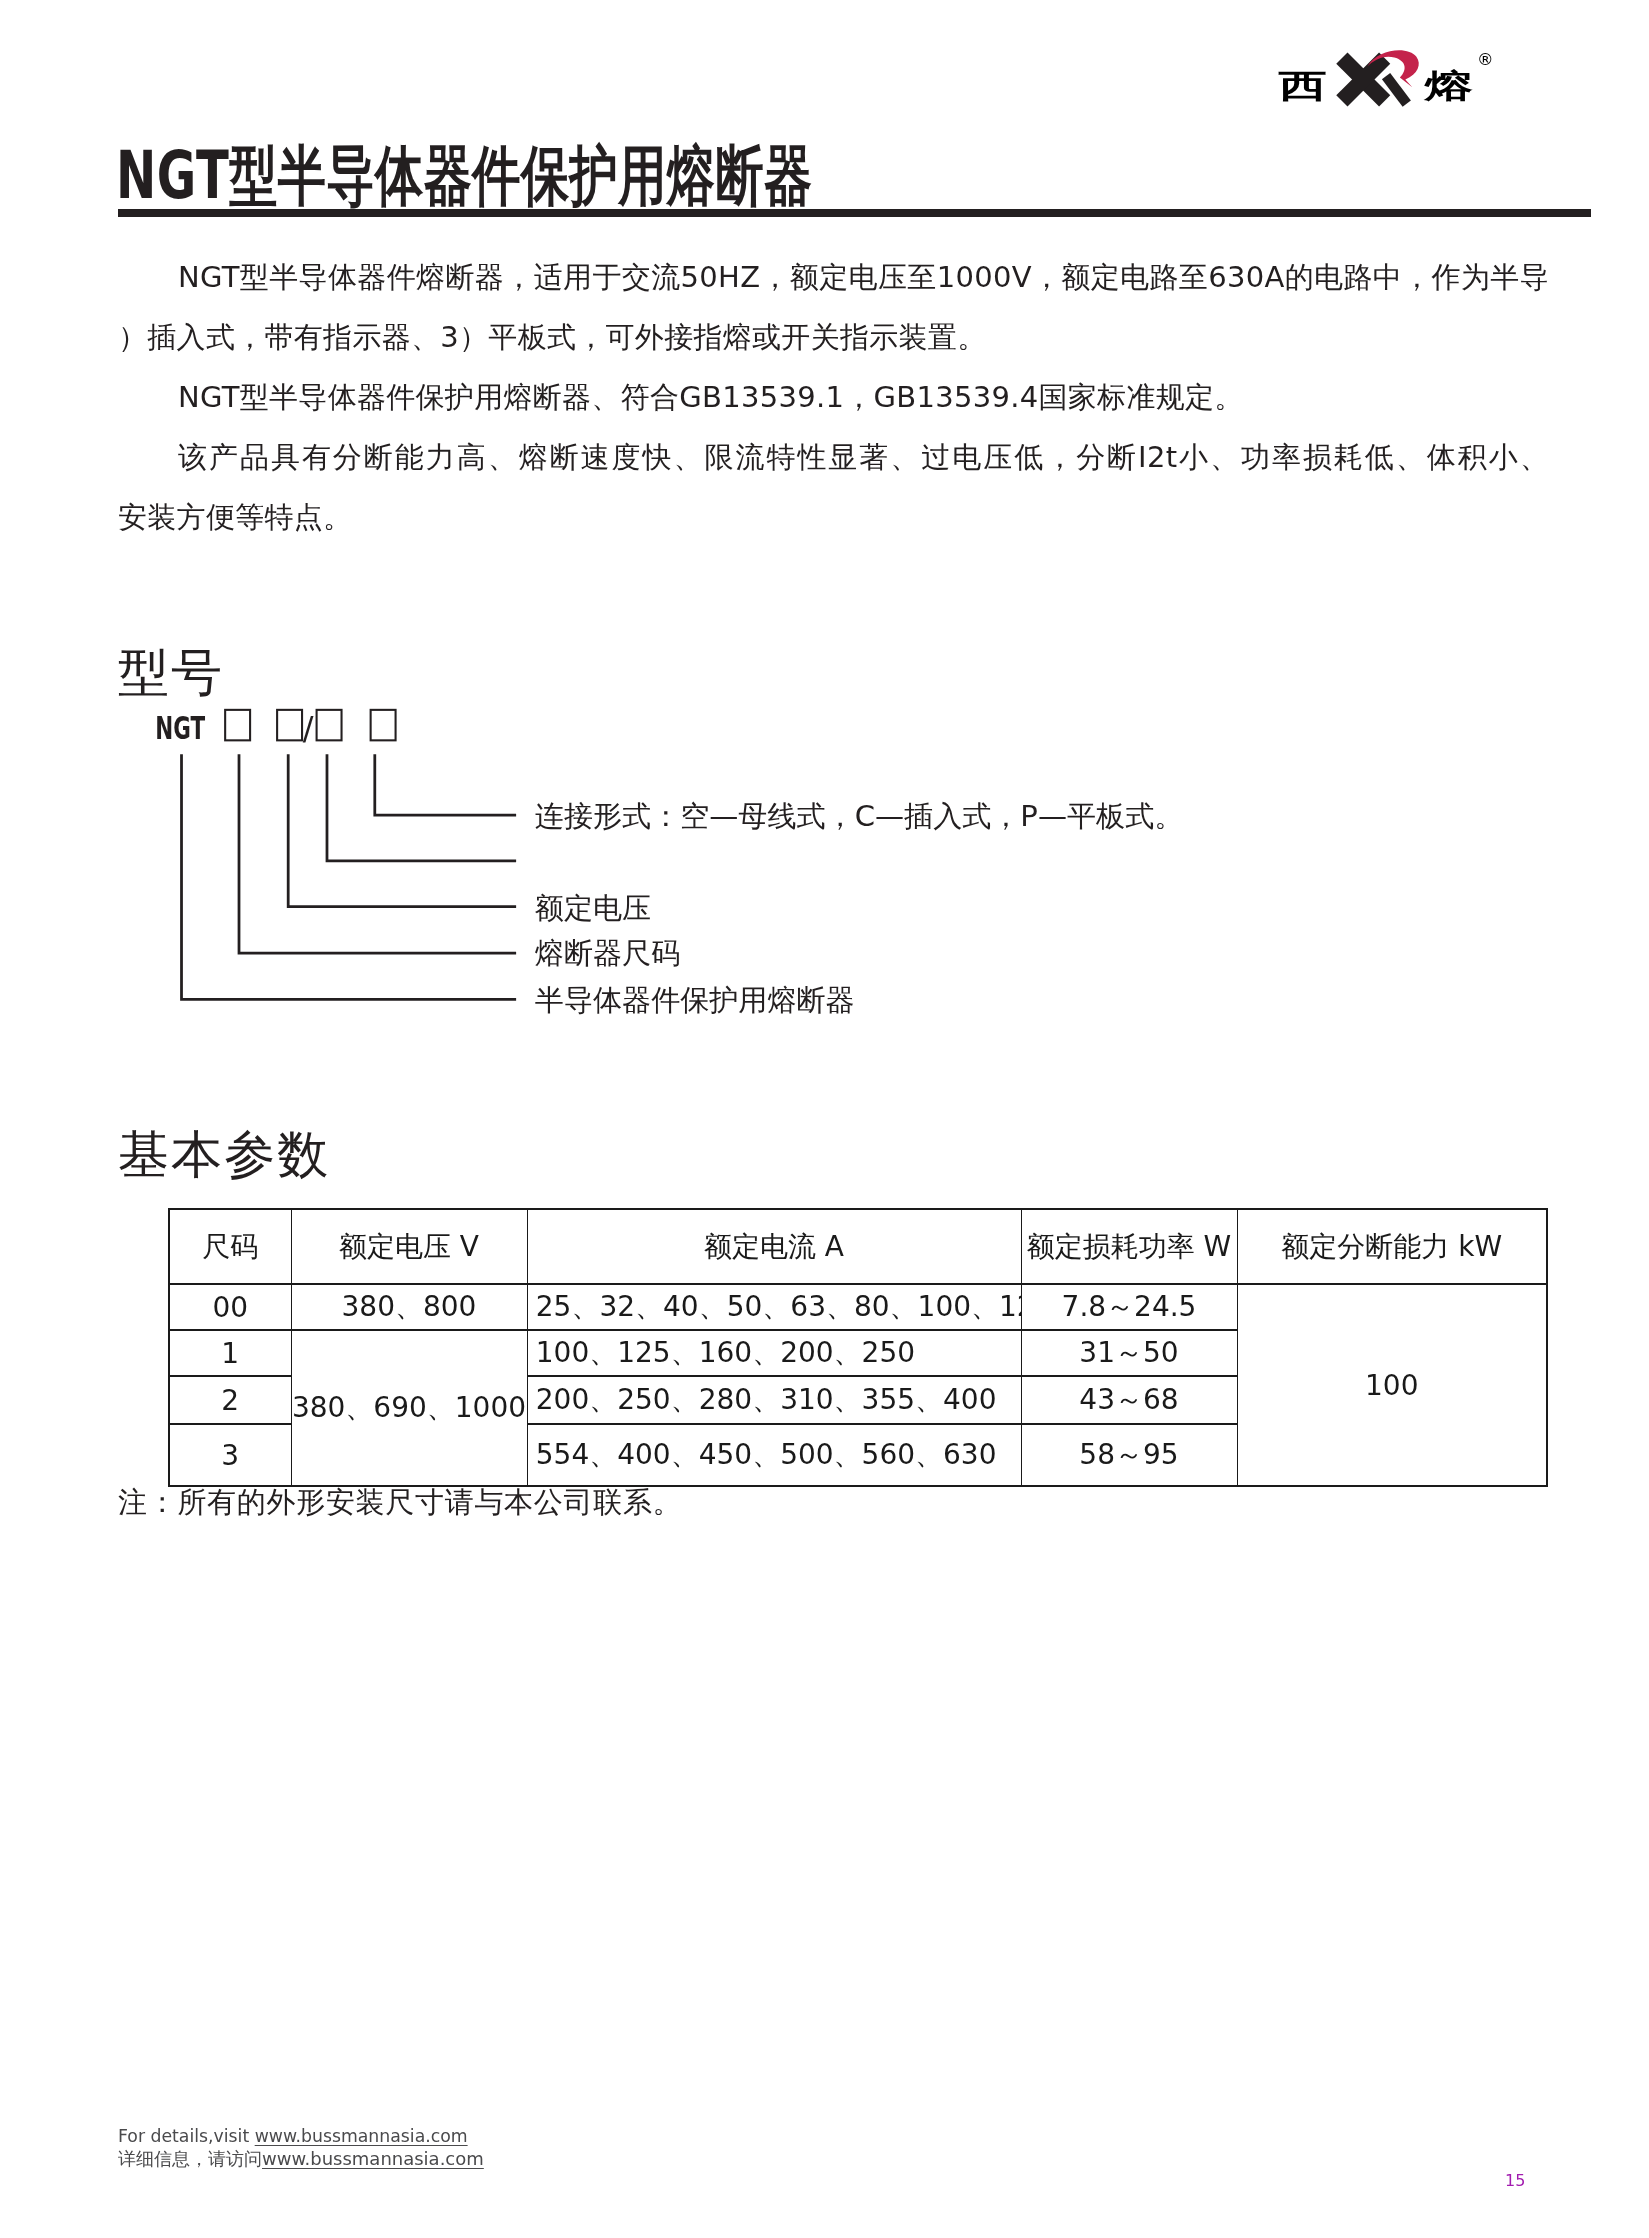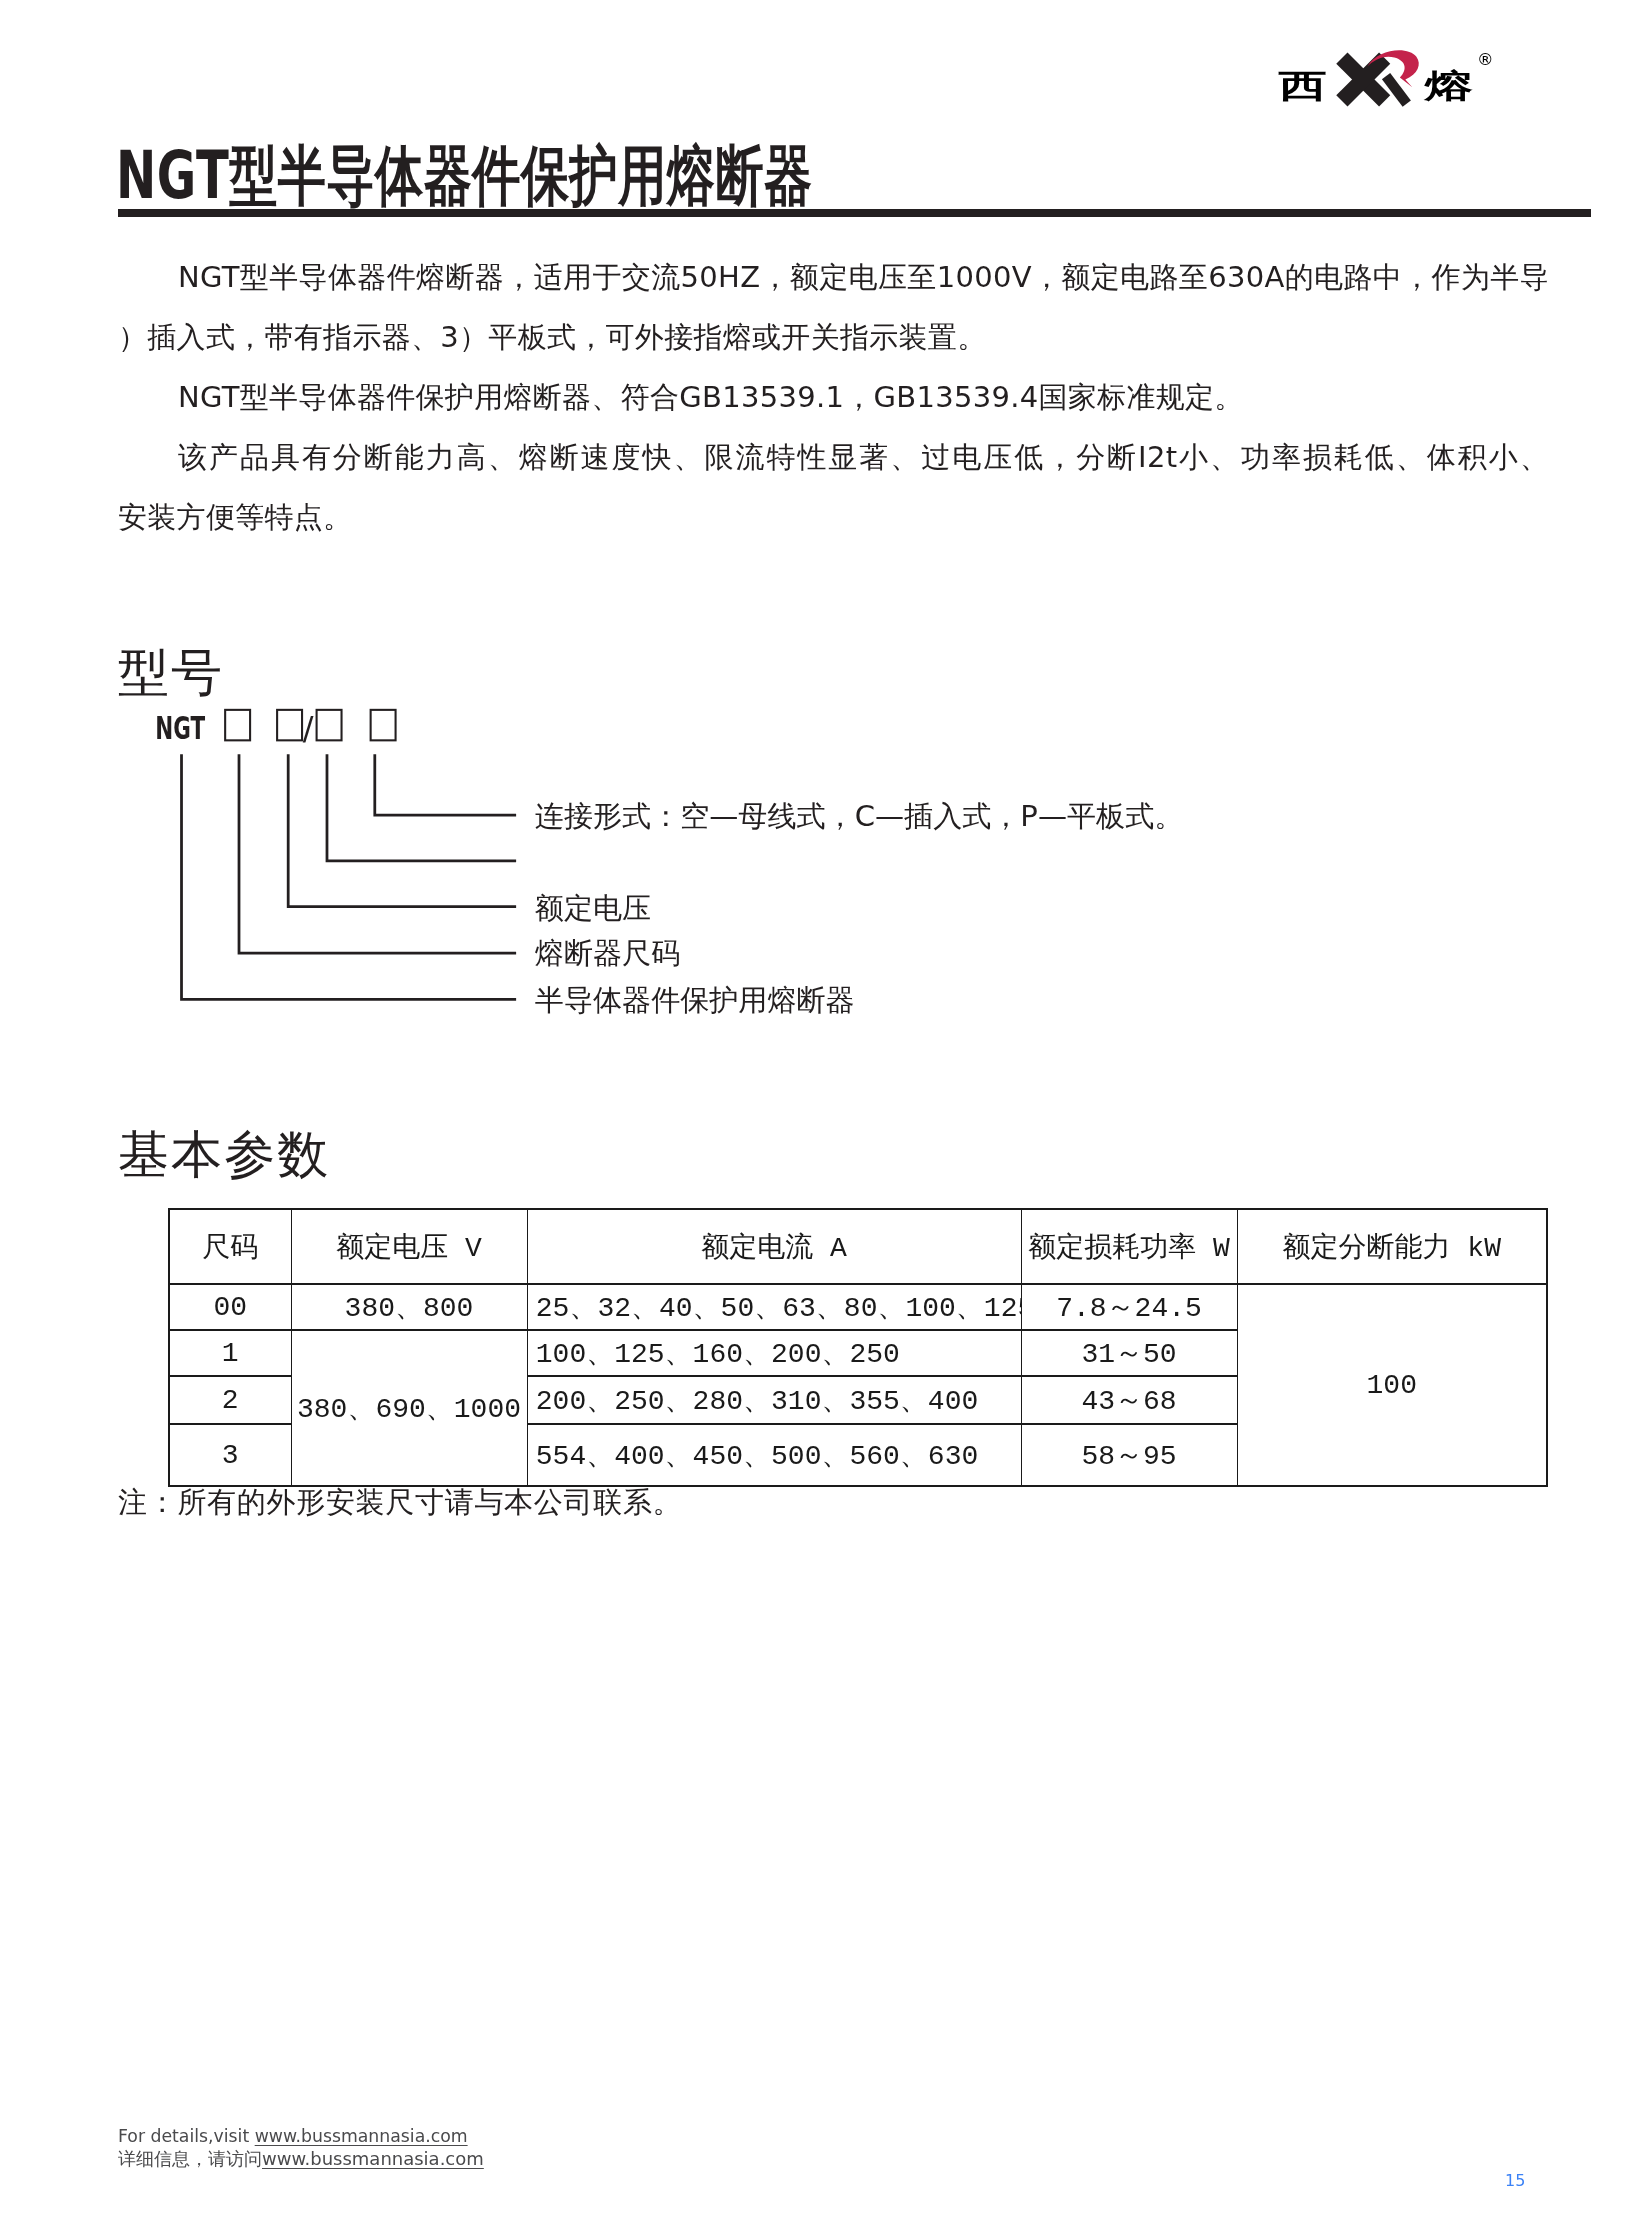--- a/index.html
+++ b/index.html
@@ -29,37 +29,37 @@
   .diagram text{font-family:"DejaVu Sans",sans-serif;fill:#231f20;}
   
   table.params{
     position:absolute;left:168px;top:1208px;
     border-collapse:collapse;table-layout:fixed;width:1378px;
     font-size:28px;color:#1a1a1a;
   }
   table.params th,table.params td{
     border:1.4px solid #1a1a1a;border-top-width:2.8px;
     text-align:center;vertical-align:middle;font-weight:normal;
-    padding:0;overflow:hidden;white-space:nowrap;font-family:Liberation Mono, monospace;
+    padding:0;overflow:hidden;white-space:nowrap;
   }
   table.params{border:2.1px solid #1a1a1a;}
   table.params tr.hdr th{border-top-width:2.1px;height:73px;}
   table.params td.cur{text-align:left;padding-left:8.3px;}
   table.params tr.r0 td{height:44px;}
   table.params tr.r1 td{height:44px;}
   table.params tr.r2 td{height:46px;}
   table.params tr.r3 td{height:60px;}
   
   .note{position:absolute;left:118px;top:1483px;font-size:29px;letter-spacing:0.7px;white-space:nowrap;}
   
   .footer{position:absolute;left:118px;top:2126px;color:#4a4a4c;line-height:21.5px;}
   .f-en{font-size:17.3px;}
   .f-cn{font-size:18px;}
   .furl{text-decoration:underline;text-underline-offset:2.8px;color:inherit;}
-  .pageno{position:absolute;left:1505px;top:2171px;font-size:16px;color:#3b82f6;}
+  .pageno{position:absolute;left:1505px;top:2171px;font-size:16px;color:#a21caf;}
 </style>
 </head>
 <body>
 
 <div class="page">
 
   <svg class="logo" viewBox="0 0 330 100">
     <text x="4" y="78" font-size="47" font-weight="bold" textLength="70" lengthAdjust="spacingAndGlyphs">西</text>
     <path d="M96,22 L158,84" stroke="#231f20" stroke-width="23" fill="none"></path>
     <path d="M158,22 L96,84" stroke="#231f20" stroke-width="23" fill="none"></path>

